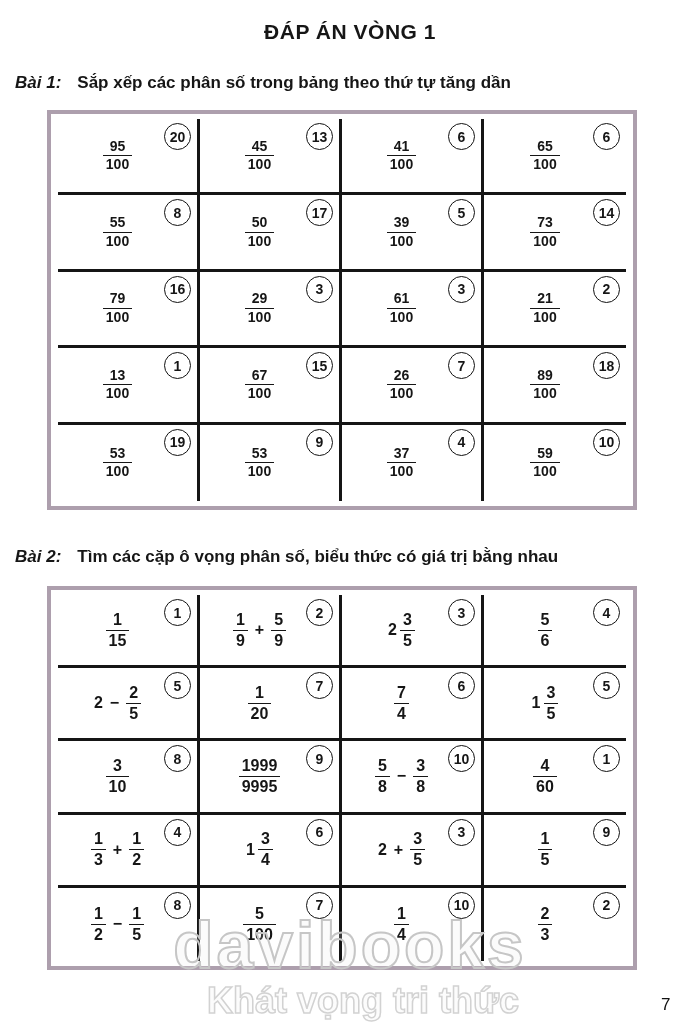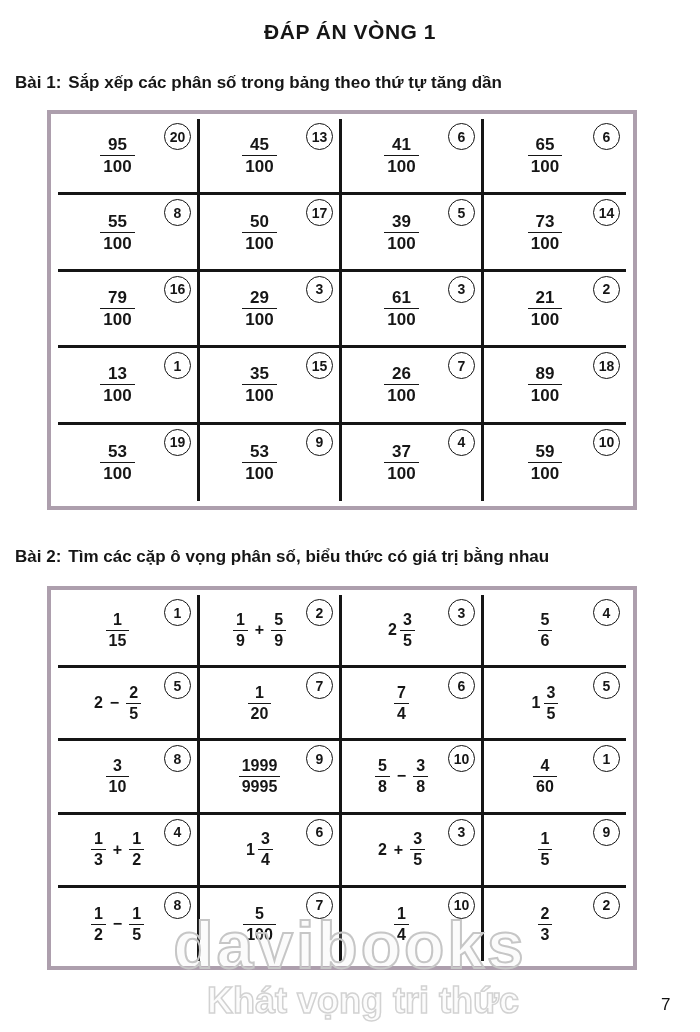--- a/index.html
+++ b/index.html
@@ -11,21 +11,21 @@
   .title {
     position:absolute; top:20px; left:0; width:100%;
     text-align:center; font-size:21px; font-weight:bold; letter-spacing:0.5px;
   }
   .task-line {
     position:absolute; left:15px; font-size:17px; font-weight:bold;
     white-space:nowrap;
   }
   #bai1-line { top:73px; }
   #bai2-line { top:547px; }
-  .task-label { margin-right:7px; }
+  .task-label { font-style:italic; margin-right:16px; }
   .answer-table {
     position:absolute; left:47px; width:590px; box-sizing:border-box;
     border:4px solid #ad9fad; background:#fff; padding:5px 7px;
   }
   #bai1-table { top:110px; height:400px; }
   #bai2-table { top:586px; height:384px; }
   .grid {
     display:grid; grid-template-columns:repeat(4,1fr);
     grid-auto-rows:1fr; width:100%; height:100%;
   }
@@ -37,21 +37,21 @@
   .badge {
     position:absolute; top:4px; right:6px; width:27px; height:27px;
     border:1.7px solid #111; border-radius:50%;
     display:flex; align-items:center; justify-content:center;
     font-size:14px; font-weight:bold; background:#fff; box-sizing:border-box;
   }
   .expr {
     display:inline-flex; align-items:center; gap:6px;
     font-weight:bold; transform:translateX(-10px);
   }
-  #bai1-table .expr { font-size:17px; }
+  #bai1-table .expr { font-size:14px; }
   #bai2-table .expr { font-size:16px; }
   .frac { display:inline-block; text-align:center; line-height:1.12; }
   .frac .fn { display:block; padding:0 3px 1px; border-bottom:1.6px solid #161616; }
   .frac .fd { display:block; padding:1px 3px 0; }
   .op { padding:0 1px; }
   .whole { font-weight:bold; }
   .mixed { display:inline-flex; align-items:center; gap:3px; }
   .watermark-brand {
     position:absolute; top:912px; left:0; width:100%; text-align:center;
     font-size:66px; font-weight:bold; letter-spacing:3px;
@@ -195,21 +195,21 @@
             <span class="frac">
               <span class="fn">13</span>
               <span class="fd">100</span>
             </span>
           </span>
         </div>
         <div class="cell br bb">
           <span class="badge">15</span>
           <span class="expr">
             <span class="frac">
-              <span class="fn">35</span>
+              <span class="fn">67</span>
               <span class="fd">100</span>
             </span>
           </span>
         </div>
         <div class="cell br bb">
           <span class="badge">7</span>
           <span class="expr">
             <span class="frac">
               <span class="fn">26</span>
               <span class="fd">100</span>

